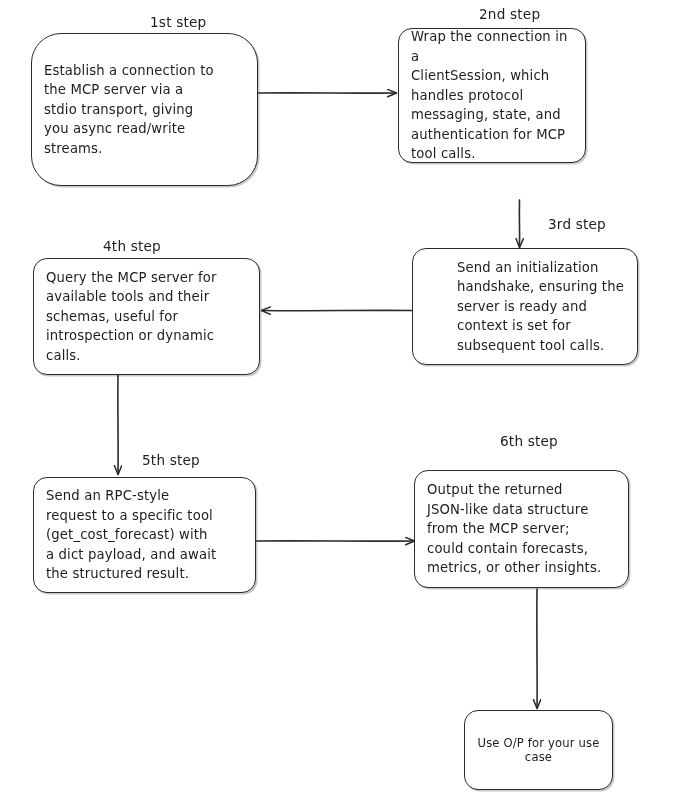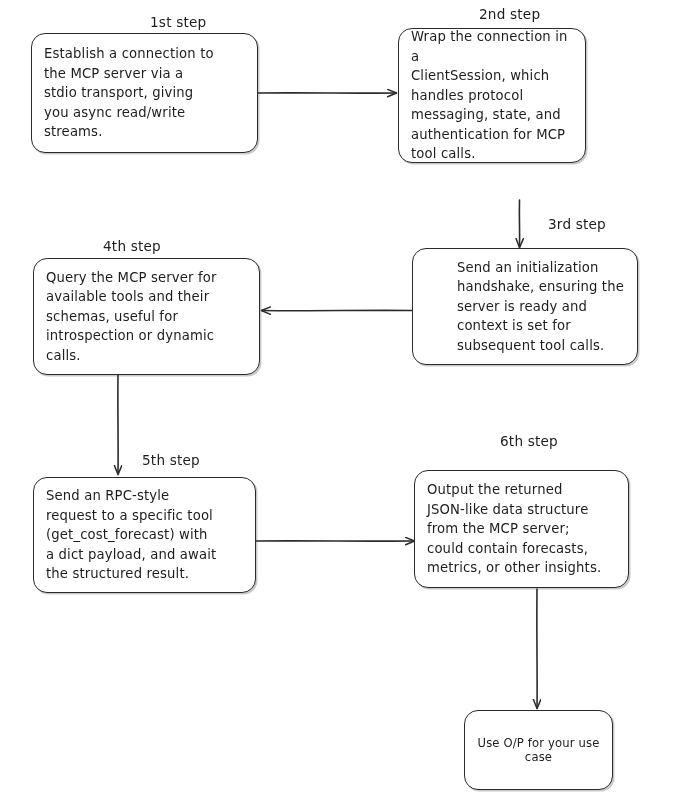--- a/index.html
+++ b/index.html
@@ -81,21 +81,21 @@
     <path d="M412,310.5 C 360,310 312,311.2 262,310.5" fill="none" stroke="#2b2b2b" stroke-width="1.6" stroke-linecap="round" marker-end="url(#arrowhead)"></path>
 
     <path d="M118,374 C 117.5,415 118.5,440 118,474" fill="none" stroke="#2b2b2b" stroke-width="1.6" stroke-linecap="round" marker-end="url(#arrowhead)"></path>
 
     <path d="M256,541 C 306,540.4 366,541.6 414,541" fill="none" stroke="#2b2b2b" stroke-width="1.6" stroke-linecap="round" marker-end="url(#arrowhead)"></path>
 
     <path d="M537,589 C 536.5,640 537.5,676 537,708" fill="none" stroke="#2b2b2b" stroke-width="1.6" stroke-linecap="round" marker-end="url(#arrowhead)"></path>
   </svg>
 
   <div class="step-label" style="left:104px; top:14px;margin-left:46px;">1st step</div>
-  <div class="node" style="left:31px; top:33px; width:227px; height:120px;">
+  <div class="node" style="left:31px; top:33px; width:227px; height:153px;border-radius:30px;">
     <span class="node-text">Establish a connection to
 the MCP server via a
 stdio transport, giving
 you async read/write
 streams.</span>
   </div>
 
   <div class="step-label" style="left:479px; top:6px;">2nd step</div>
   <div class="node" style="left:398px; top:28px; width:188px; height:135px;">
     <span class="node-text">Wrap the connection in a

